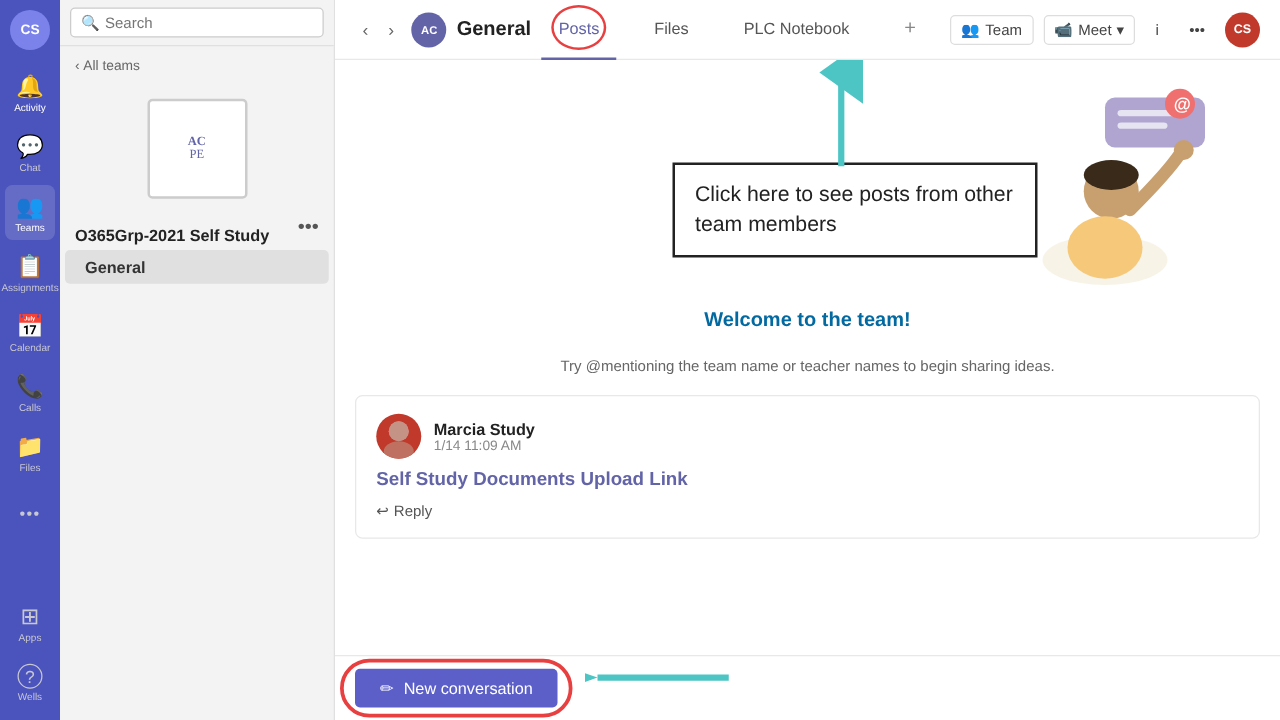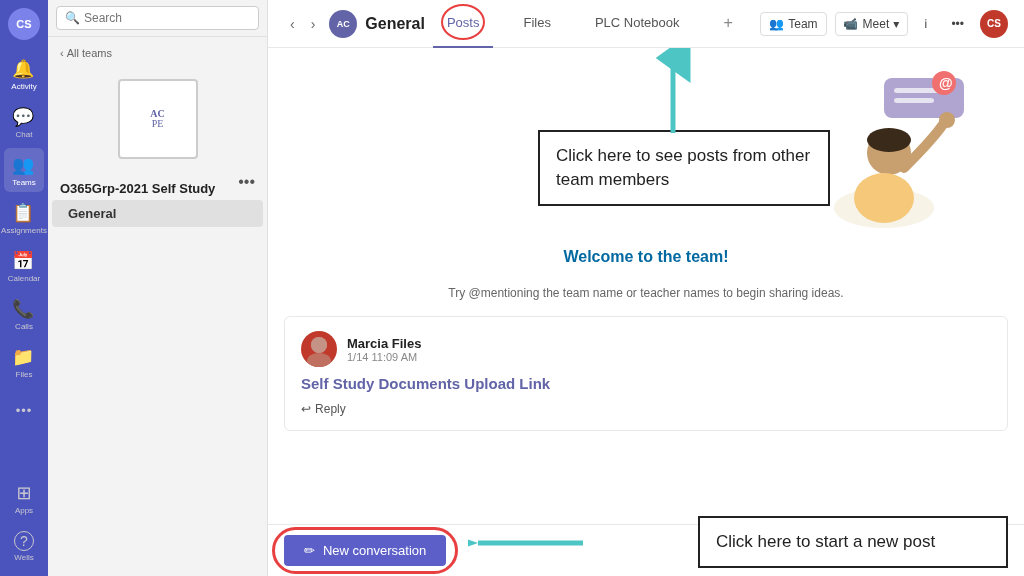--- a/index.html
+++ b/index.html
@@ -348,21 +348,21 @@
       <div class="post-header">
         <div class="post-avatar">
 
           <svg width="36" height="36">
             <circle cx="18" cy="14" r="8" fill="#d4a0a0"></circle>
             <ellipse cx="18" cy="30" rx="12" ry="8" fill="#c07060"></ellipse>
             <circle cx="18" cy="14" r="8" fill="#c09080" opacity="0.8"></circle>
           </svg>
         </div>
         <div class="post-meta">
-          <span class="post-author">Marcia Files</span>
+          <span class="post-author">Marcia Study</span>
           <span class="post-time">1/14 11:09 AM</span>
         </div>
       </div>
       <div class="post-link">Self Study Documents Upload Link</div>
       <div class="post-reply">
         <span>↩</span>
         <span>Reply</span>
       </div>
     </div>
 
@@ -384,17 +384,14 @@
       <svg width="120" height="30">
         <defs>
           <marker id="arrowhead-left" markerWidth="10" markerHeight="7" refX="0" refY="3.5" orient="auto">
             <polygon points="10 0, 0 3.5, 10 7" fill="#4dc5c5"></polygon>
           </marker>
         </defs>
         <line x1="115" y1="15" x2="10" y2="15" stroke="#4dc5c5" stroke-width="5" marker-end="url(#arrowhead-left)"></line>
       </svg>
     </div>
 
-    <div class="annotation-box" style="position:absolute;right:16px;bottom:8px;width:310px;font-size:17px;line-height:1.4;">
-      <span>Click here to start a new post</span>
-    </div>
   </div>
 </div>
 
 </body></html>

